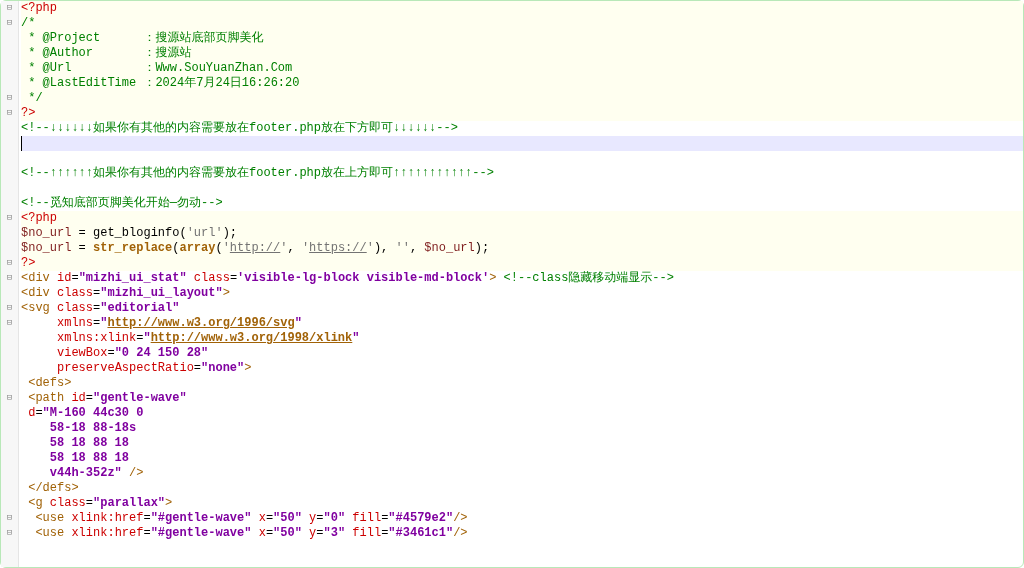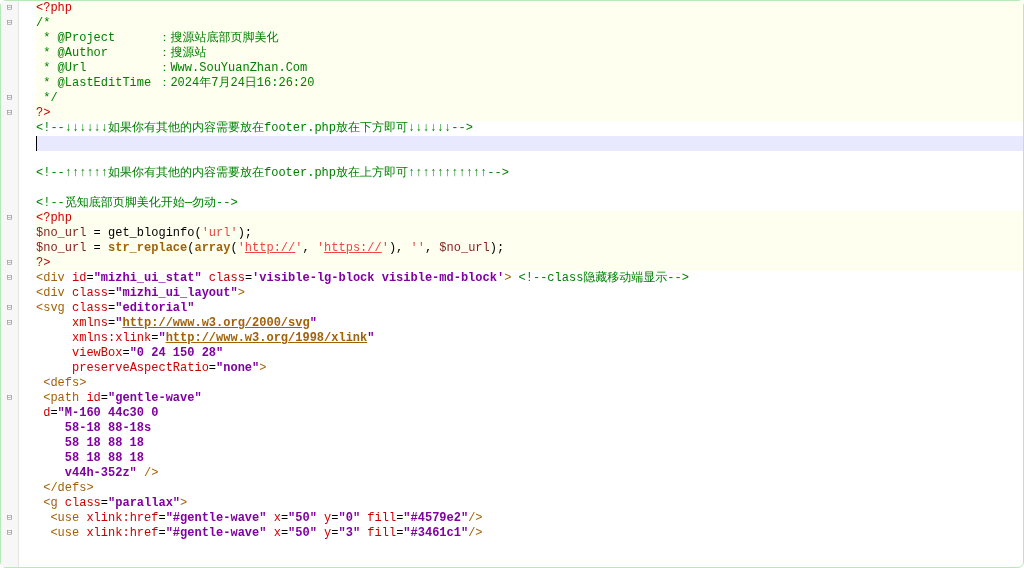--- a/index.html
+++ b/index.html
@@ -35,39 +35,38 @@
 }
 .code {
   flex: 1;
   padding-left: 2px;
   overflow: hidden;
 }
 .line {
   height: 15px;
   white-space: pre;
   color: #000;
-  margin-left: 15px;
 }
 .cursor-line {
   background: #e8e8ff;
   position: relative;
 }
 .cursor-line::before {
   content: "";
   position: absolute;
   left: 0;
   top: 0;
   width: 1px;
   height: 15px;
   background: #000;
 }
 .bg-yellow { background: #fffff0; }
 .c-red { color: #cc0000; }
 .c-green { color: #008000; }
-.c-gray { color: #ef4444; }
+.c-gray { color: #737373; }
 .c-blue { color: #a16207; }
 .c-purple { color: #8000a0; }
 .c-dkred { color: #7f1d1d; font-family: Liberation Mono, monospace; }
 .bold { font-weight: bold; }
 .u { text-decoration: underline; }
 </style>
 </head>
 <body>
 
 <div class="editor">
@@ -126,21 +125,21 @@
       <div class="line"><span class="c-green">&lt;!--↑↑↑↑↑↑如果你有其他的内容需要放在footer.php放在上方即可↑↑↑↑↑↑↑↑↑↑↑--&gt;</span></div>
       <div class="line"><span></span></div>
       <div class="line"><span class="c-green">&lt;!--觅知底部页脚美化开始—勿动--&gt;</span></div>
       <div class="line bg-yellow"><span class="c-red">&lt;?php</span></div>
       <div class="line bg-yellow"><span class="c-dkred">$no_url </span><span>= </span><span>get_bloginfo</span><span>(</span><span class="c-gray">'url'</span><span>);</span></div>
       <div class="line bg-yellow"><span class="c-dkred">$no_url </span><span>= </span><span class="c-blue bold">str_replace</span><span>(</span><span class="c-blue bold">array</span><span>(</span><span class="c-gray">'</span><span class="c-gray u">http://</span><span class="c-gray">'</span><span>, </span><span class="c-gray">'</span><span class="c-gray u">https://</span><span class="c-gray">'</span><span>), </span><span class="c-gray">''</span><span>, </span><span class="c-dkred">$no_url</span><span>);</span></div>
       <div class="line bg-yellow"><span class="c-red">?&gt;</span></div>
       <div class="line"><span class="c-blue">&lt;</span><span class="c-blue">div </span><span class="c-red">id</span><span>=</span><span class="c-purple bold">"mizhi_ui_stat"</span><span class="c-red"> class</span><span>=</span><span class="c-purple bold">'visible-lg-block visible-md-block'</span><span class="c-blue">&gt;</span><span> </span><span class="c-green">&lt;!--class隐藏移动端显示--&gt;</span></div>
       <div class="line"><span class="c-blue">&lt;</span><span class="c-blue">div </span><span class="c-red">class</span><span>=</span><span class="c-purple bold">"mizhi_ui_layout"</span><span class="c-blue">&gt;</span></div>
       <div class="line"><span class="c-blue">&lt;</span><span class="c-blue">svg </span><span class="c-red">class</span><span>=</span><span class="c-purple bold">"editorial"</span></div>
-      <div class="line"><span>     </span><span class="c-red">xmlns</span><span>=</span><span class="c-purple bold">"</span><span class="c-blue u bold">http://www.w3.org/2000/svg</span><span class="c-purple bold">"</span></div>
+      <div class="line"><span>     </span><span class="c-red">xmlns</span><span>=</span><span class="c-purple bold">"</span><span class="c-blue u bold">http://www.w3.org/1996/svg</span><span class="c-purple bold">"</span></div>
       <div class="line"><span>     </span><span class="c-red">xmlns:xlink</span><span>=</span><span class="c-purple bold">"</span><span class="c-blue u bold">http://www.w3.org/1998/xlink</span><span class="c-purple bold">"</span></div>
       <div class="line"><span>     </span><span class="c-red">viewBox</span><span>=</span><span class="c-purple bold">"0 24 150 28"</span></div>
       <div class="line"><span>     </span><span class="c-red">preserveAspectRatio</span><span>=</span><span class="c-purple bold">"none"</span><span class="c-blue">&gt;</span></div>
       <div class="line"><span> </span><span class="c-blue">&lt;</span><span class="c-blue">defs</span><span class="c-blue">&gt;</span></div>
       <div class="line"><span> </span><span class="c-blue">&lt;</span><span class="c-blue">path </span><span class="c-red">id</span><span>=</span><span class="c-purple bold">"gentle-wave"</span></div>
       <div class="line"><span> </span><span class="c-red">d</span><span>=</span><span class="c-purple bold">"M-160 44c30 0</span></div>
       <div class="line"><span class="c-purple bold">    58-18 88-18s</span></div>
       <div class="line"><span class="c-purple bold">    58 18 88 18</span></div>
       <div class="line"><span class="c-purple bold">    58 18 88 18</span></div>
       <div class="line"><span class="c-purple bold">    v44h-352z"</span><span class="c-blue"> /&gt;</span></div>

